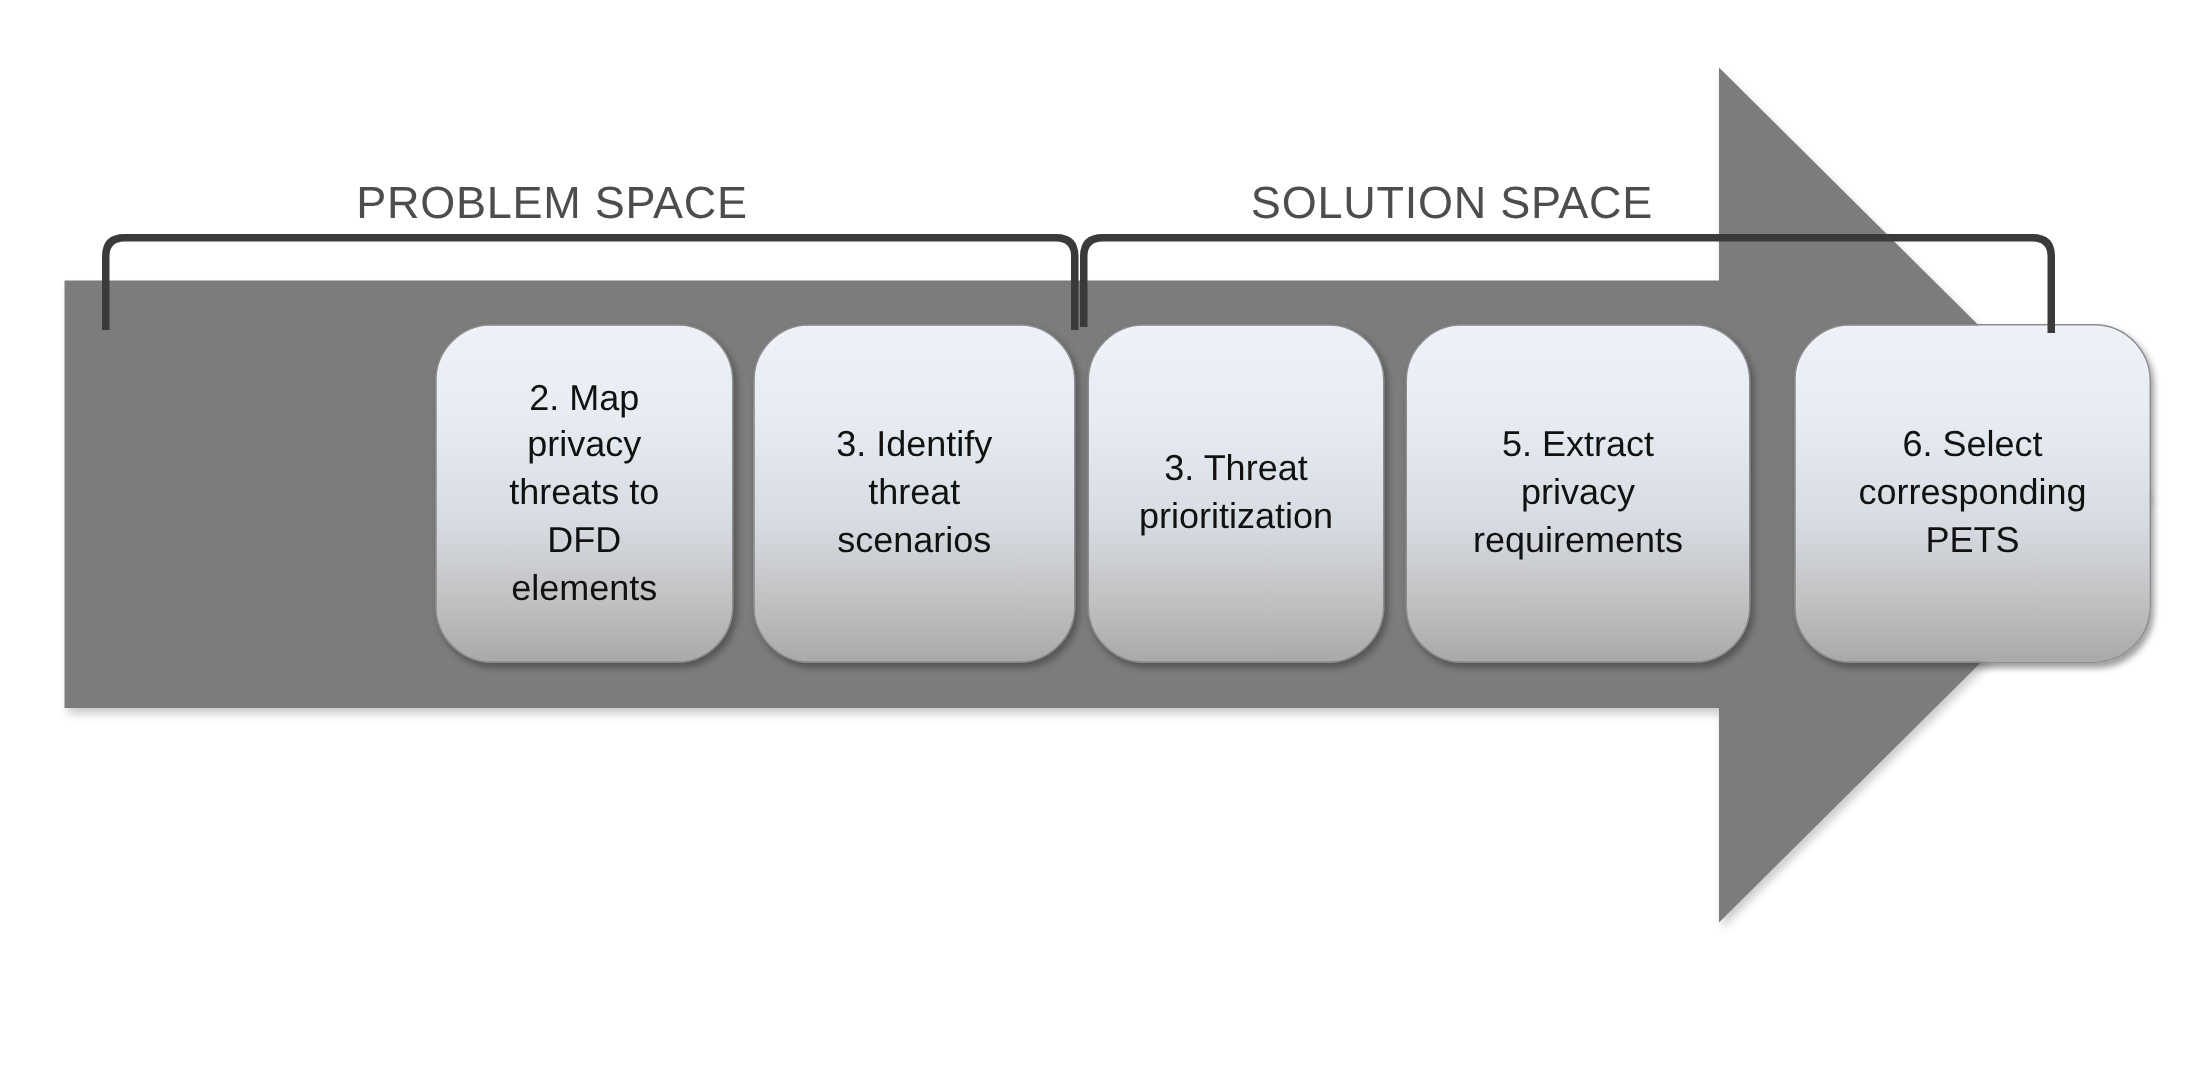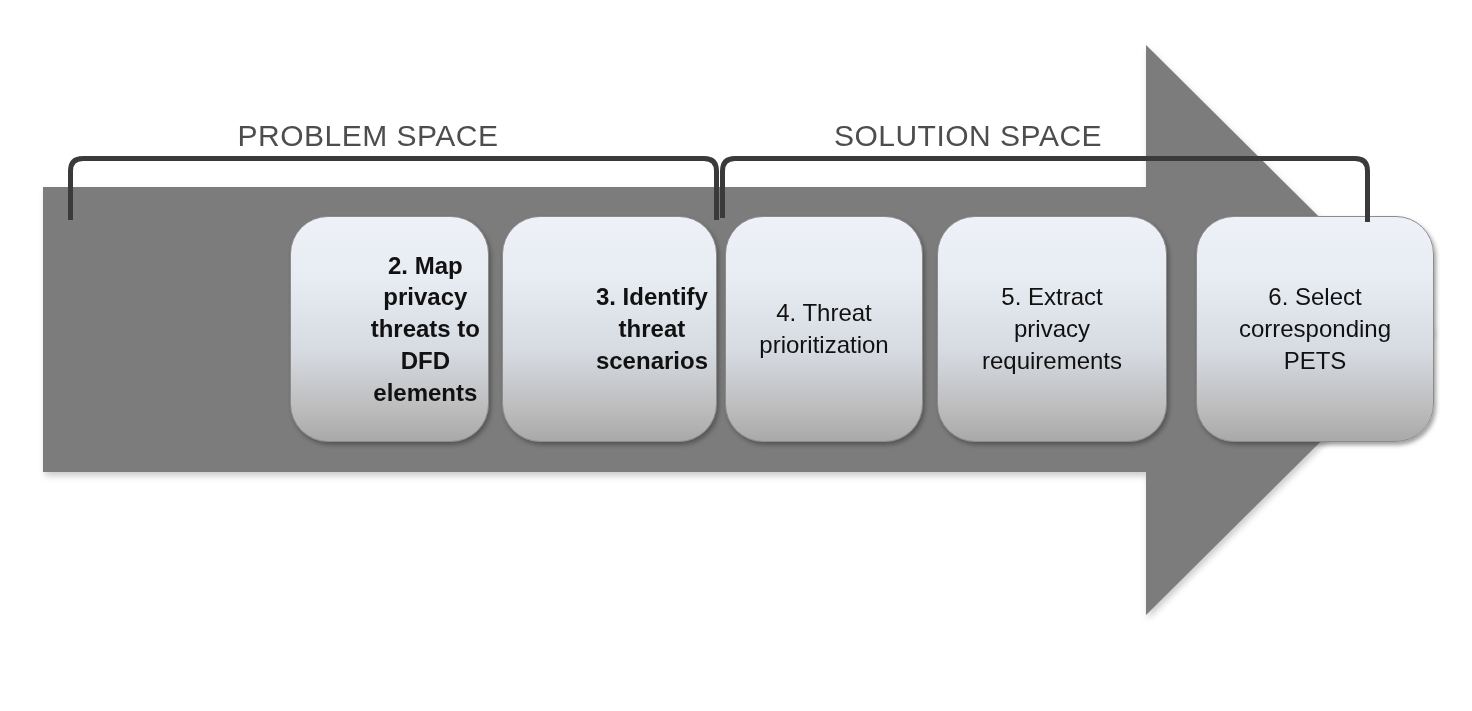--- a/index.html
+++ b/index.html
@@ -36,21 +36,21 @@
     display:flex;
     align-items:center;
     justify-content:center;
     text-align:center;
     font-size:24px;
     line-height:1.32;
     color:#111111;
     white-space:pre-line;
     padding:0 8px;
   }
-  .step.bold{font-weight:700;justify-content:flex-end;}
+  .step.bold{font-weight:400;}
   .step1{left:73px;width:204px;}
   .step2{left:290px;width:199px;}
   .step3{left:502px;width:215px;}
   .step4{left:725px;width:198px;}
   .step5{left:937px;width:230px;}
   .step6{left:1196px;width:238px;}
 </style>
 </head>
 <body>
 
@@ -66,21 +66,21 @@
 threats to
 DFD
 elements</span>
   </div>
   <div class="step step3 bold">
     <span>3. Identify
 threat
 scenarios</span>
   </div>
   <div class="step step4">
-    <span>4. Threat
+    <span>3. Threat
 prioritization</span>
   </div>
   <div class="step step5">
     <span>5. Extract
 privacy
 requirements</span>
   </div>
   <div class="step step6">
     <span>6. Select
 corresponding

